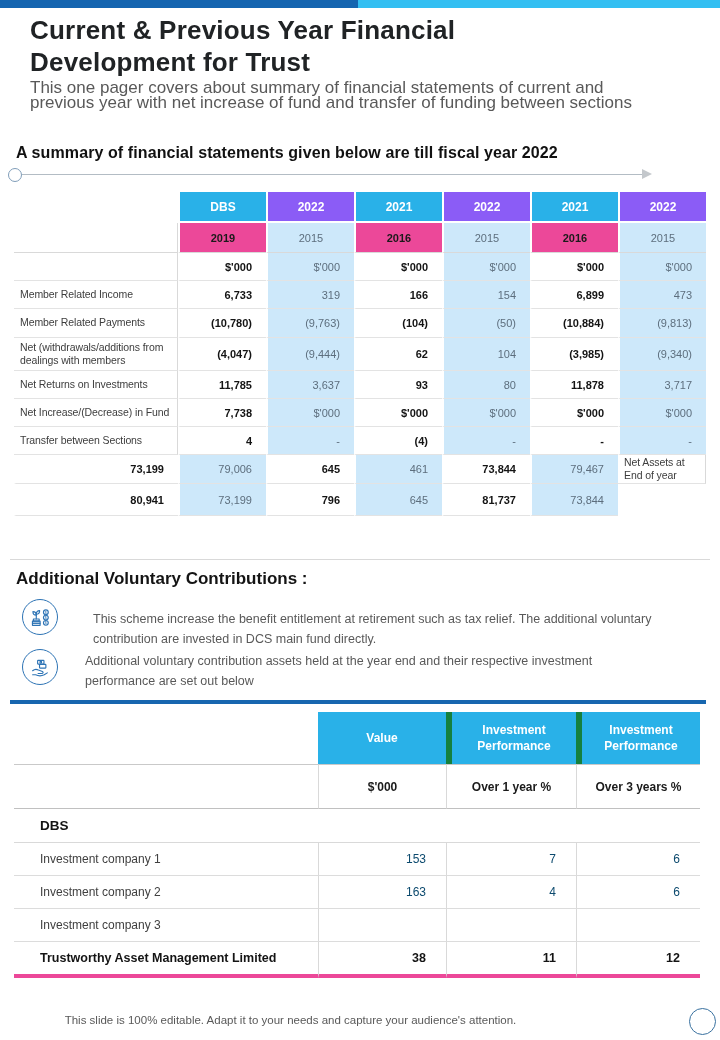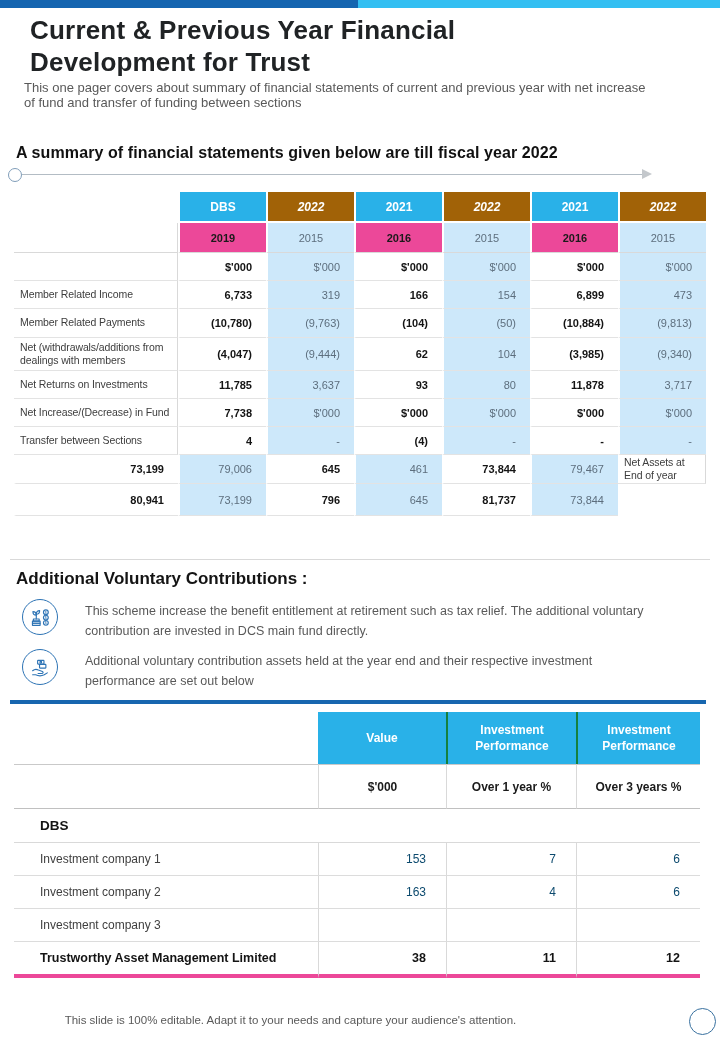--- a/index.html
+++ b/index.html
@@ -7,43 +7,43 @@
     width:720px;height:1040px;position:relative;overflow:hidden;
     background:#ffffff;font-family:"Liberation Sans", sans-serif;color:#1a1a1a;
   }
   
   .topbar-left{position:absolute;left:0;top:0;width:358px;height:8px;background:#1565b0;}
   .topbar-right{position:absolute;left:358px;top:0;width:362px;height:8px;background:#33bff2;}
 
   
   .slide-title{position:absolute;left:30px;top:14px;width:540px;
     font-size:26px;font-weight:bold;line-height:32px;color:#202325;letter-spacing:.2px;}
-  .slide-subtitle{position:absolute;left:24px;top:80px;width:630px;
-    font-size:13px;line-height:15px;color:#595959;}
+  .slide-subtitle{position:absolute;left:30px;top:80px;width:630px;
+    font-size:17px;line-height:15px;color:#595959;}
 
   
   .sum-heading{position:absolute;left:16px;top:144px;font-size:16px;font-weight:bold;
     color:#111;white-space:nowrap;letter-spacing:.1px;}
   .arrow-wrap{position:absolute;left:8px;top:168px;width:650px;height:14px;}
   .arrow-circle{position:absolute;left:0;top:0;width:12px;height:12px;border:1px solid #7f9db9;
     border-radius:50%;background:#fff;}
   .arrow-line{position:absolute;left:14px;top:6px;width:620px;height:1px;background:#b3bcc4;}
   .arrow-head{position:absolute;left:634px;top:1px;width:0;height:0;
     border-top:5px solid transparent;border-bottom:5px solid transparent;border-left:10px solid #c4c8cc;}
 
   
   .t1{position:absolute;left:14px;top:192px;width:692px;display:grid;
     grid-template-columns:164px repeat(6,88px);
     grid-template-rows:31px 30px 28px 28px 29px 33px 28px 28px 28px 29px 32px;}
   .t1 > div{display:flex;align-items:center;box-sizing:border-box;}
   .t1-spacer{background:#fff;}
   .t1-head{justify-content:center;font-size:12px;font-weight:bold;color:#fff;
     border-left:2px solid #fff;border-bottom:2px solid #fff;}
   .t1-head.hc{background:#29b1e8;}
-  .t1-head.hd{background:#a16207;font-style:italic;}
+  .t1-head.hd{background:#8b5cf6;}
   .t1-sub{justify-content:center;font-size:11px;font-weight:bold;color:#1a1a1a;
     border-left:2px solid #fff;border-bottom:1px solid #d9d9d9;background:#ec4899;}
   .t1-label{font-size:10.5px;color:#3d3d3d;padding-left:6px;letter-spacing:-0.1px;
     line-height:1.25;border-right:1px solid #d9d9d9;border-bottom:1px solid #e3e3e3;}
   .t1-label.subrow{border-bottom:1px solid #d9d9d9;}
   .t1-val{justify-content:flex-end;padding-right:14px;font-size:11px;
     border-left:2px solid #fff;border-bottom:1px solid #e3e3e3;background:#fff;}
   .t1 .band{background:#cde8fa;color:#5d6e7d;font-weight:normal;}
   .t1 .strong{color:#141414;font-weight:bold;}
 
@@ -64,21 +64,21 @@
   
   .blue-divider{position:absolute;left:10px;top:700px;width:696px;height:4px;background:#1766af;}
 
   
   .t2{position:absolute;left:14px;top:712px;width:686px;display:grid;
     grid-template-columns:304px 128px 130px 124px;
     grid-template-rows:52px 45px 34px 33px 33px 33px 36px;}
   .t2 > div{display:flex;align-items:center;box-sizing:border-box;}
   .t2-head{justify-content:center;text-align:center;background:#29b1e8;color:#fff;
     font-size:12px;font-weight:bold;line-height:16px;}
-  .t2-head.gap{border-left:2px solid #15803d;}
+  .t2-head.gap{border-left:6px solid #15803d;}
   .t2-sub{justify-content:center;font-size:12px;font-weight:bold;color:#1a1a1a;
     border-top:1px solid #c9c9c9;border-bottom:1px solid #c0c0c0;border-left:1px solid #d9d9d9;}
   .t2-sub-spacer{border-top:1px solid #c9c9c9;border-bottom:1px solid #c0c0c0;}
   .t2-group{grid-column:1 / -1;font-size:13.5px;font-weight:bold;color:#141414;
     padding-left:26px;border-bottom:1px solid #d9d9d9;}
   .t2-label{font-size:12px;color:#404040;padding-left:26px;border-bottom:1px solid #dcdcdc;}
   .t2-val{justify-content:flex-end;padding-right:20px;font-size:12px;color:#0c4a6e;
     border-left:1px solid #d9d9d9;border-bottom:1px solid #dcdcdc;}
   .t2 .lastrow{border-bottom:4px solid #ec4899;}
   .t2 .boldrow{font-weight:bold;color:#141414;font-size:12.5px;}
@@ -196,21 +196,21 @@
     <path d="M7.6 9.6 C5.2 9.6 4.1 7.6 4.1 5.9 C6.6 5.9 7.6 7.5 7.6 9.6 Z"></path>
     <path d="M7.6 8.6 C10 8.6 11.1 6.6 11.1 4.9 C8.6 4.9 7.6 6.5 7.6 8.6 Z"></path>
     <circle cx="17.6" cy="6.6" r="2.5"></circle>
     <circle cx="17.6" cy="12.1" r="2.5"></circle>
     <circle cx="17.6" cy="17.6" r="2.5"></circle>
     <text x="17.6" y="8" text-anchor="middle">$</text>
     <text x="17.6" y="13.5" text-anchor="middle">$</text>
     <text x="17.6" y="19" text-anchor="middle">$</text>
   </svg>
 </div>
-<p class="avc-text text-1" style="margin:0;">This scheme increase the benefit entitlement at retirement such as tax relief. The additional voluntary contribution are invested in DCS main fund directly.</p>
+<p class="avc-text text-1" style="margin:8px;">This scheme increase the benefit entitlement at retirement such as tax relief. The additional voluntary contribution are invested in DCS main fund directly.</p>
 
 <div class="avc-icon icon-2">
   <svg viewBox="0 0 24 24" aria-hidden="true">
     <rect x="9" y="4.6" width="6.6" height="3.8" rx="0.5"></rect>
     <rect x="11" y="8.8" width="6.6" height="3.8" rx="0.5"></rect>
     <circle cx="12.3" cy="6.5" r="0.9"></circle>
     <path d="M3.8 15.4 c2 -1.8 4 -1.8 6 -0.8 l4.2 1.5 c1.1 0.4 0.9 1.9 -0.3 2 l-4.2 0.2"></path>
     <path d="M3.8 19.6 h3.1 c3 1.5 6 1.5 9 0 l3.2 -2"></path>
   </svg>
 </div>

